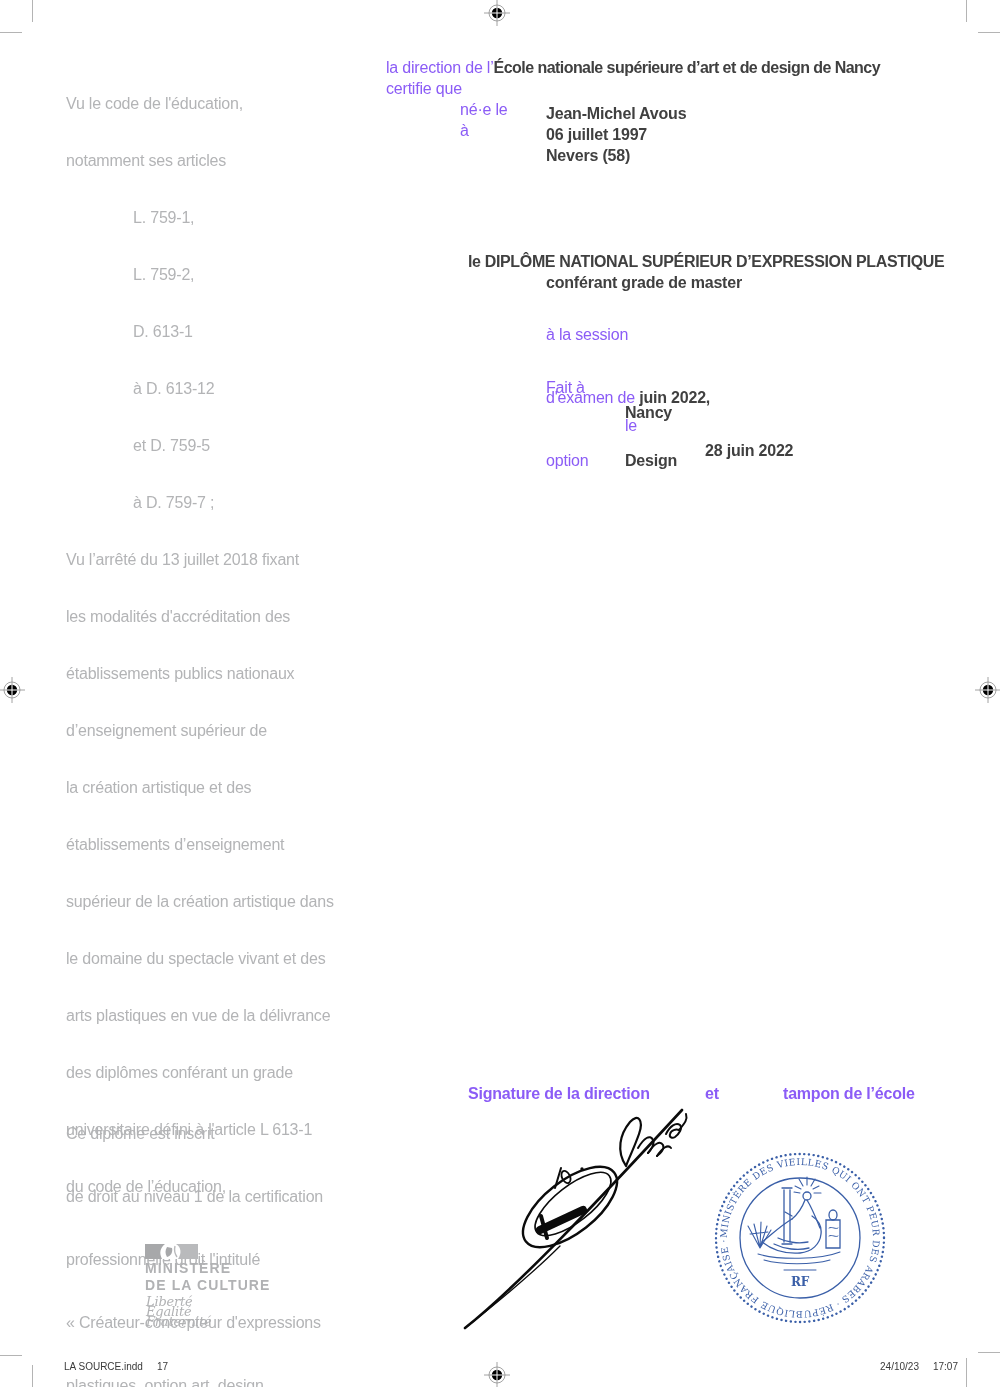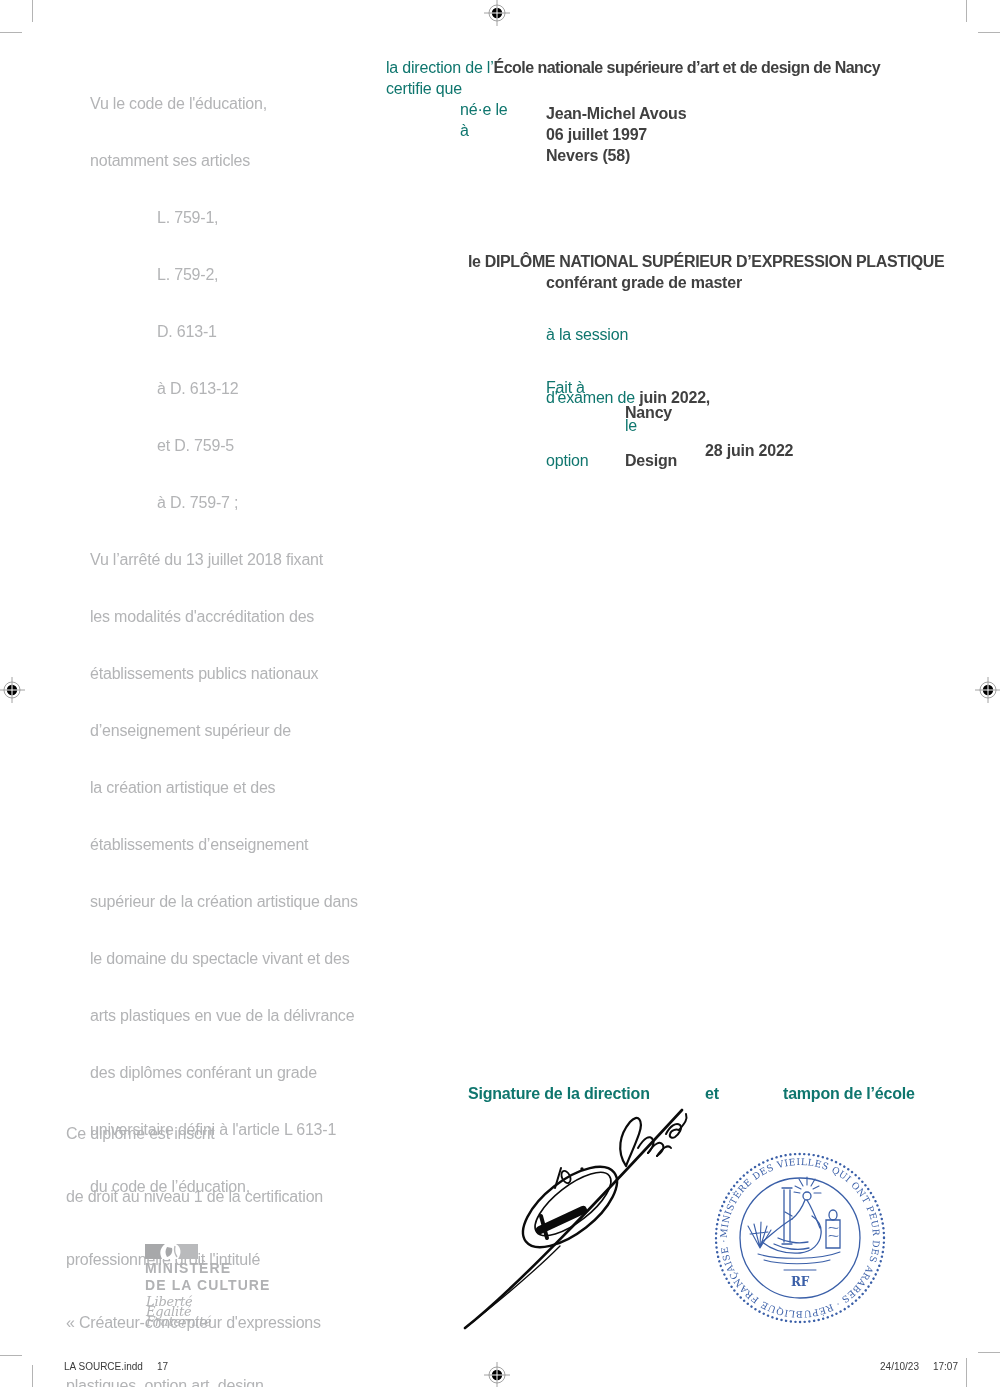--- a/index.html
+++ b/index.html
@@ -1,24 +1,24 @@
 <!DOCTYPE html>
 <html><head>
 <meta charset="utf-8">
 <style>
   html,body{margin:0;padding:0;background:#e8e8e8;}
   .page{position:relative;width:1000px;height:1387px;background:#ffffff;overflow:hidden;
         font-family:"Liberation Sans",sans-serif;letter-spacing:-0.2px;color:#231f20;}
   .t{position:absolute;white-space:pre;font-size:16px;line-height:21px;}
   .gray-light{color:#b3b4b6;}
-  .gray-mid{color:#0f766e;}
+  .gray-mid{color:#8b5cf6;}
   .blk{color:#404040;font-weight:700;margin-top:25px;}
   .bold{font-weight:700;}
   .leftcol{line-height:19px;}
-  .leftcol div{white-space:pre;margin-left:24px;}
+  .leftcol div{white-space:pre;}
   .leftcol .ind{padding-left:67px;}
   .block21{line-height:21px;}
   .lbl-inline{display:inline-block;width:79px;}
   .schoolname{letter-spacing:-0.55px;}
   .cropmark{position:absolute;background:#b4b4b4;}
   .ministry-word{position:absolute;font-size:14px;letter-spacing:1.1px;font-weight:600;color:#b1b2b4;white-space:pre;}
   .motto{position:absolute;font-family:"DejaVu Serif",serif;font-style:italic;font-size:13px;
          line-height:10px;color:#b1b2b4;}
   .footer-txt{position:absolute;font-size:10px;letter-spacing:0;color:#3a3a3a;white-space:pre;}
   svg{position:absolute;overflow:visible;}

